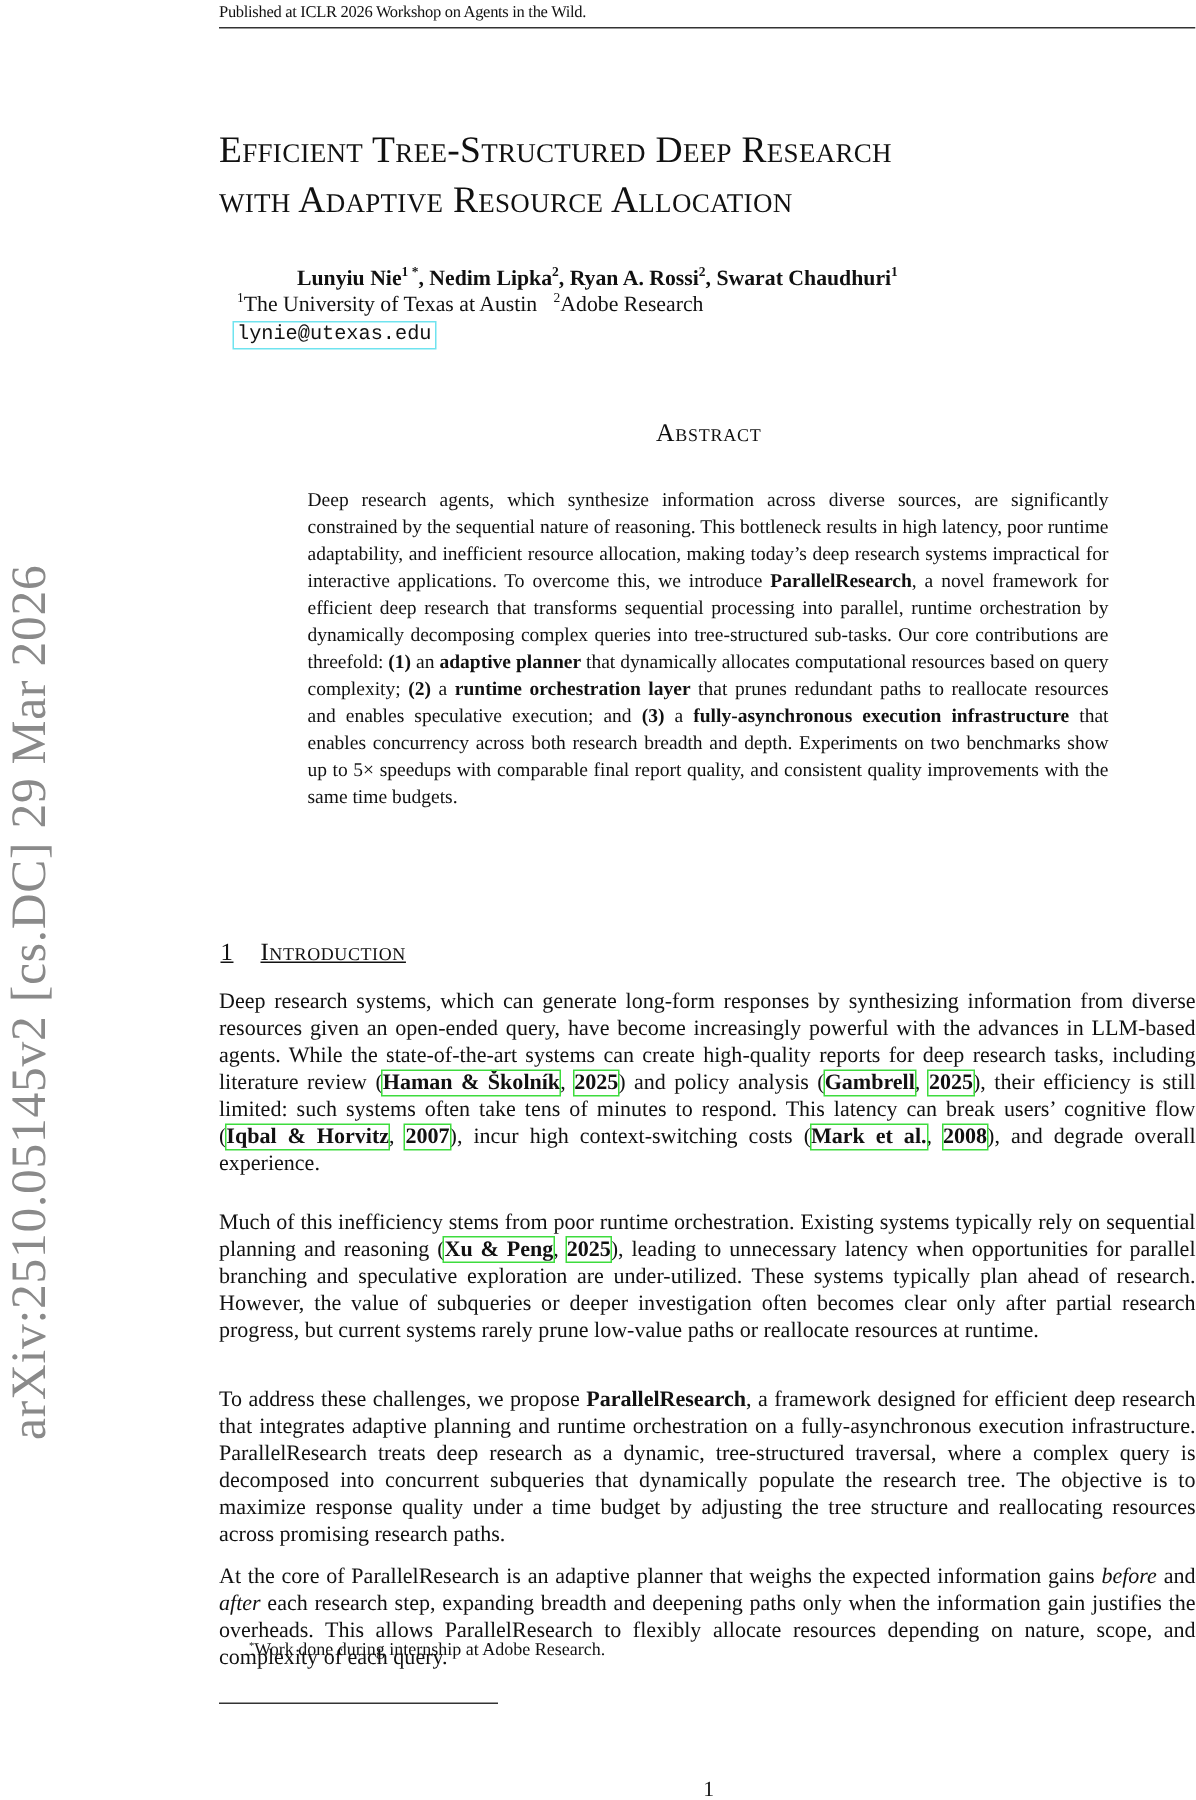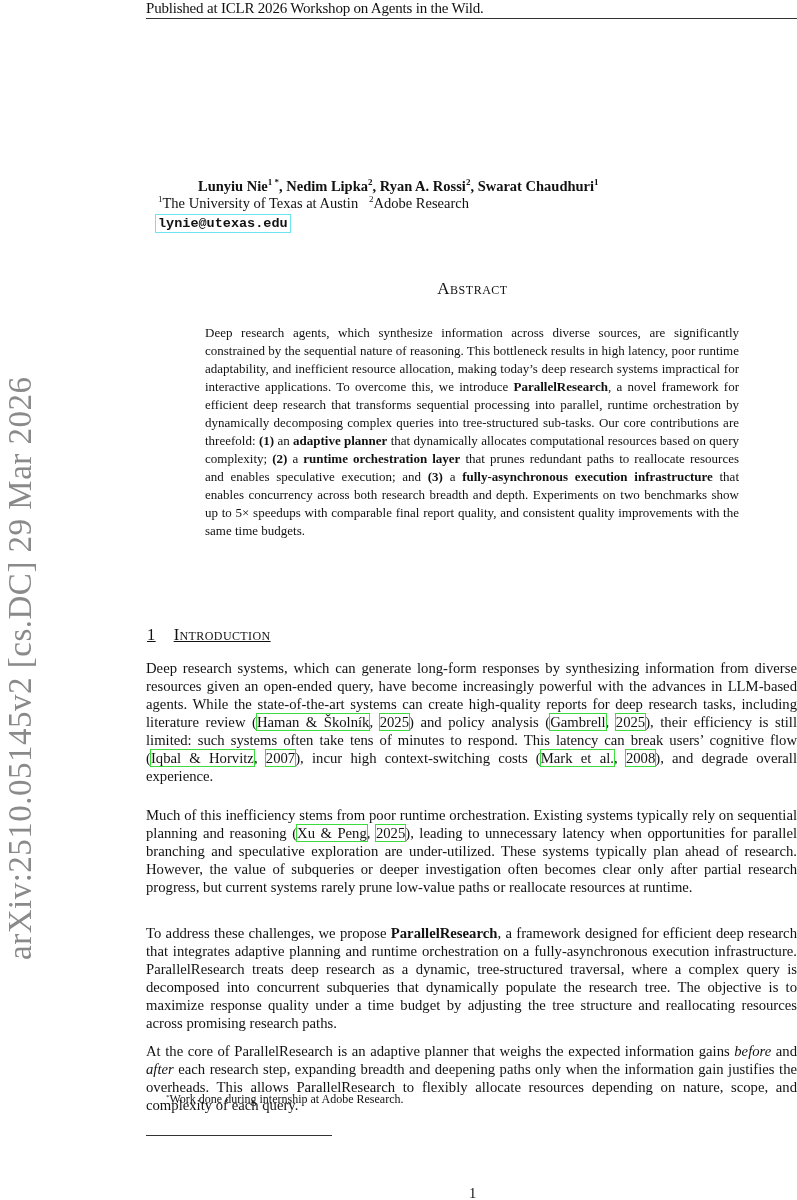--- a/index.html
+++ b/index.html
@@ -1,41 +1,43 @@
 <!DOCTYPE html>
 <html><head>
 <meta charset="utf-8">
 <style>
   html,body{margin:0;padding:0;background:#fff;}
   body{width:797px;height:1200px;position:relative;overflow:hidden;font-family:"Liberation Serif","DejaVu Serif",serif;color:#111;}
-  .header{position:absolute;left:146px;top:0;width:651px;height:18px;border-bottom:1.2px solid #333;font-size:15px;line-height:16px;letter-spacing:-0.2px;}
+  .header{position:absolute;left:146px;top:0;width:651px;height:18px;border-bottom:1.2px solid #333;font-size:11px;line-height:16px;letter-spacing:-0.2px;}
   .title{position:absolute;left:146px;top:84px;font-size:25px;line-height:33px;letter-spacing:0.2px;font-variant:small-caps;}
   .authors{position:absolute;left:162px;top:177px;font-size:14.5px;font-weight:bold;line-height:18px;margin-left:36px;}
   .affil{position:absolute;left:158px;top:194px;font-size:14.5px;line-height:18px;}
   sup{font-size:9px;vertical-align:6px;line-height:0;}
-  .email{position:absolute;left:155px;top:214px;font-family:"Liberation Mono","DejaVu Sans Mono",monospace;font-size:13.5px;line-height:15px;padding:1px 2px;border:1.5px solid #6fe3ef;font-weight:bold;}
+  .email{position:absolute;left:155px;top:214px;font-family:"Liberation Mono","DejaVu Sans Mono",monospace;font-size:13.5px;line-height:15px;padding:1px 2px;border:1.5px solid #6fe3ef;}
   .arxiv{position:absolute;left:2px;top:960px;transform-origin:0 0;transform:rotate(-90deg);font-size:33px;color:#8a8a8a;white-space:nowrap;letter-spacing:0.5px;}
   .abs-title{position:absolute;left:0;width:945px;top:279px;text-align:center;font-size:17px;font-variant:small-caps;letter-spacing:0.5px;}
   .abstract{position:absolute;left:205px;top:324px;width:534px;font-size:13px;line-height:18px;text-align:justify;}
   .sec{position:absolute;left:147px;top:625px;font-size:16.5px;font-variant:small-caps;letter-spacing:0.4px;text-decoration:underline;}
   .sec .num{margin-right:18px;}
   .para{position:absolute;left:146px;width:651px;font-size:14.7px;line-height:18px;text-align:justify;}
-  .cite{outline:1.5px solid #3ddc3d;outline-offset:0px;}
+  .cite{outline:1.5px solid #3ddc3d;outline-offset:0px;font-weight:bold;}
   .fn-rule{position:absolute;left:146px;top:1135px;width:186px;border-top:1px solid #333;}
   .footnote{position:absolute;left:166px;top:1092px;font-size:12px;line-height:14px;}
   .footnote sup{font-size:7px;vertical-align:4px;}
   .pagenum{position:absolute;left:0;width:945px;top:1185px;text-align:center;font-size:14.5px;}
   b{font-weight:bold;}
 </style>
 </head>
 <body>
 
 <div class="header">Published at ICLR 2026 Workshop on Agents in the Wild.</div>
 
 <div class="title">
+  <div>Efficient Tree-Structured Deep Research</div>
+  <div>with Adaptive Resource Allocation</div>
 </div>
 
 <div class="authors" id="authors"><span>Lunyiu Nie</span><sup>1 *</sup>, <span>Nedim Lipka</span><sup>2</sup>, <span>Ryan A. Rossi</span><sup>2</sup>, <span>Swarat Chaudhuri</span><sup>1</sup></div>
 <div class="affil" id="affil"><sup>1</sup><span>The University of Texas at Austin</span>&nbsp;&nbsp;&nbsp;<sup>2</sup><span>Adobe Research</span></div>
 <div class="email">lynie@utexas.edu</div>
 
 <div class="arxiv">arXiv:2510.05145v2  [cs.DC]  29 Mar 2026</div>
 
 <div class="abs-title">Abstract</div>
 <div class="abstract" id="abstract">Deep research agents, which synthesize information across diverse sources, are significantly constrained by the sequential nature of reasoning.  This bottleneck results in high latency, poor runtime adaptability, and inefficient resource allocation, making today’s deep research systems impractical for interactive applications. To overcome this, we introduce <b>ParallelResearch</b>, a novel framework for efficient deep research that transforms sequential processing into parallel, runtime orchestration by dynamically decomposing complex queries into tree-structured sub-tasks.  Our core contributions are threefold:  <b>(1)</b> an <b>adaptive planner</b> that dynamically allocates computational resources based on query complexity; <b>(2)</b> a <b>runtime orchestration layer</b> that prunes redundant paths to reallocate resources and enables speculative execution; and <b>(3)</b> a <b>fully-asynchronous execution infrastructure</b> that enables concurrency across both research breadth and depth. Experiments on two benchmarks show up to 5× speedups with comparable final report quality, and consistent quality improvements with the same time budgets.</div>

